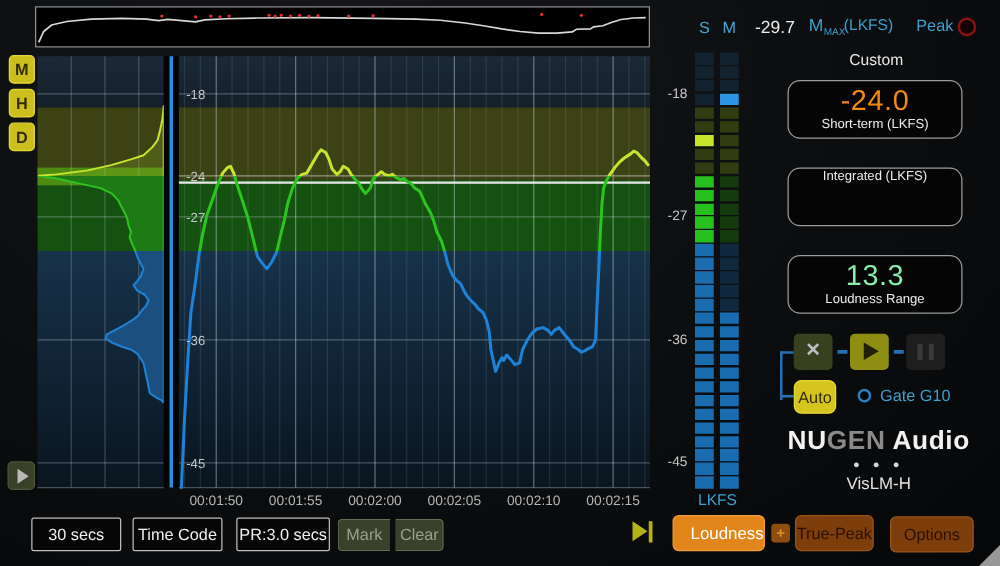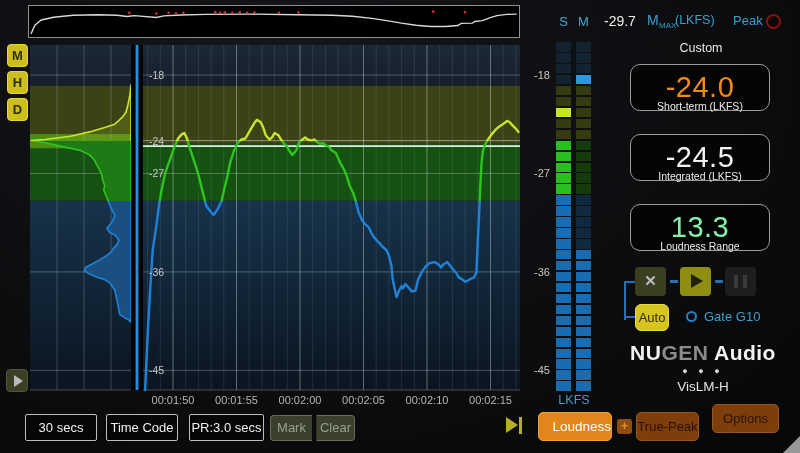--- a/index.html
+++ b/index.html
@@ -45,21 +45,21 @@
   #mmax-unit{ left:675px; top:13px; font-size:12.5px; color:#3da0cf; }
   #peak-label { left:733px; top:13px; font-size:13px; color:#3da0cf; }
   #peak-lamp { left:766px; top:14px; width:15px; height:15px; border:2px solid #8b1212; border-radius:50%; background:#120404; }
   #preset { left:632px; top:41px; width:138px; text-align:center; font-size:12.5px; color:#e8e8e8; }
 
   
   .readout {
     position:absolute; left:630px; width:140px; height:47px;
     background:#050505; border:1px solid #9c9c9c; border-radius:10px; text-align:center;
   }
-  .readout .val { font-size:29px; line-height:26px; margin-top:9px; letter-spacing:0.5px; }
+  .readout .val { font-size:23px; line-height:26px; margin-top:2px; letter-spacing:0.5px; }
   .readout .lbl { font-size:10.5px; color:#ececec; }
 
   
   .tbtn { position:absolute; width:31px; height:29px; border-radius:4px; }
   #btn-x { left:635px; top:267px; background:#39401f; color:#bcbcc4; font-size:15px; font-weight:bold; text-align:center; line-height:28px; }
   #btn-play { left:680px; top:267px; background:#8e8e12; }
   #btn-play .tri { position:absolute; left:11px; top:7px; width:0; height:0;
     border-left:12px solid #20200a; border-top:7.5px solid transparent; border-bottom:7.5px solid transparent; }
   #btn-pause { left:725px; top:267px; background:#1e1e1e; }
   #btn-pause i { position:absolute; top:8px; width:4px; height:13px; background:#3a3a3a; }
@@ -88,21 +88,21 @@
   #skip-end { left:506px; top:417px; width:18px; height:17px; }
   #skip-end .tri { position:absolute; left:0; top:0; width:0; height:0;
     border-left:12px solid #b3b315; border-top:8.5px solid transparent; border-bottom:8.5px solid transparent; }
   #skip-end .bar { position:absolute; left:13px; top:0; width:3px; height:17px; background:#b3b315; }
   #btn-loudness { left:538px; top:412px; width:74px; height:29px; background:#e2861b; border:1px solid #f09c38;
     border-radius:5px; color:#fff; font-size:13.5px; text-align:right; line-height:27px; }
   #btn-plus { left:617px; top:419px; width:15px; height:15px; background:#8f4e10; border-radius:3px;
     color:#e09030; font-size:12px; font-weight:bold; text-align:center; line-height:14px; }
   #btn-truepeak { left:636px; top:412px; width:63px; height:29px; background:#7d3e0b; border:1px solid #99551a;
     border-radius:5px; color:#2a1200; font-size:13px; text-align:center; line-height:27px; }
-  #btn-options { left:712px; top:404px; width:67px; height:29px; background:#7d3e0b; border:1px solid #99551a;
+  #btn-options { left:712px; top:413px; width:67px; height:29px; background:#7d3e0b; border:1px solid #99551a;
     border-radius:5px; color:#2a1200; font-size:13px; text-align:center; line-height:27px; }
   #grip { right:0; bottom:0; width:0; height:0; border-bottom:17px solid #989898; border-left:17px solid transparent; }
 </style>
 </head>
 <body>
 
 <div id="overview" class="abs">
   <svg id="ovsvg" width="490" height="31">
       <polyline points="2.0,27.9 5.9,19.2 12.3,14.0 24.5,11.2 44.1,9.3 68.6,8.7 88.2,9.3 98.0,10.5 105.3,9.6 127.4,11.5 134.8,9.9 151.9,9.0 176.4,8.4 220.5,8.1 269.5,8.7 303.8,9.3 323.4,10.2 343.0,12.4 357.7,14.6 372.4,17.1 387.1,19.2 401.8,20.5 416.5,20.5 428.8,19.5 432.2,17.4 443.4,17.1 445.9,15.5 453.3,14.6 460.6,11.8 467.9,9.6 477.8,8.4 487.6,8.1" fill="none" stroke="#d8d8d8" stroke-width="1.4"></polyline>
       <circle cx="100.44999999999999" cy="6.82" r="1.3" fill="#e03030"></circle>
@@ -316,21 +316,20 @@
 <div id="mmax-unit" class="abs">(LKFS)</div>
 <div id="peak-label" class="abs">Peak</div>
 <div id="peak-lamp" class="abs"></div>
 <div id="preset" class="abs">Custom</div>
 
 <div class="readout" style="top:64px">
   <div class="val" id="ro0" style="color: rgb(240, 138, 18);">-24.0</div>
   <div class="lbl">Short-term (LKFS)</div>
 </div>
 <div class="readout" style="top:134px">
-  <div class="val" id="ro1" style="color: rgb(242, 242, 242);">-24.5</div>
   <div class="lbl">Integrated (LKFS)</div>
 </div>
 <div class="readout" style="top:204px">
   <div class="val" id="ro2" style="color: #86efac; text-align: center;">13.3</div>
   <div class="lbl">Loudness Range</div>
 </div>
 
 <div class="bracket" style="left:624px;top:281px;width:2px;height:39px"></div>
 <div class="bracket" style="left:624px;top:281px;width:11px;height:2px"></div>
 <div class="bracket" style="left:624px;top:316px;width:11px;height:2px"></div>

